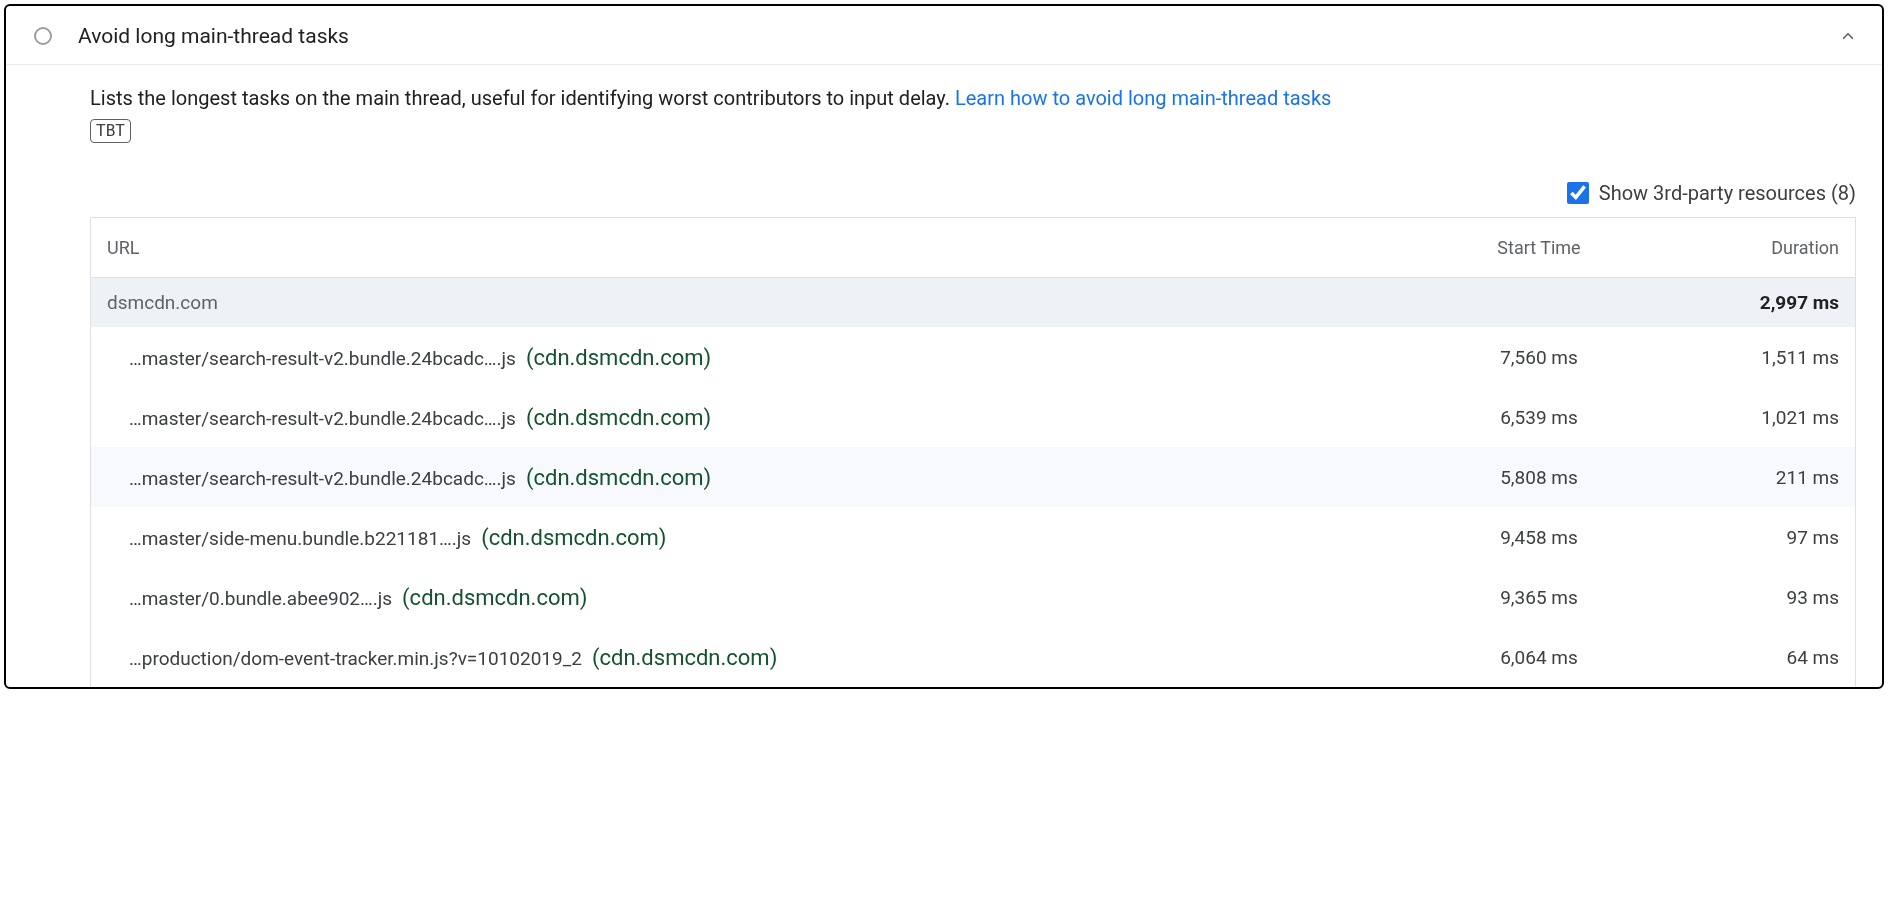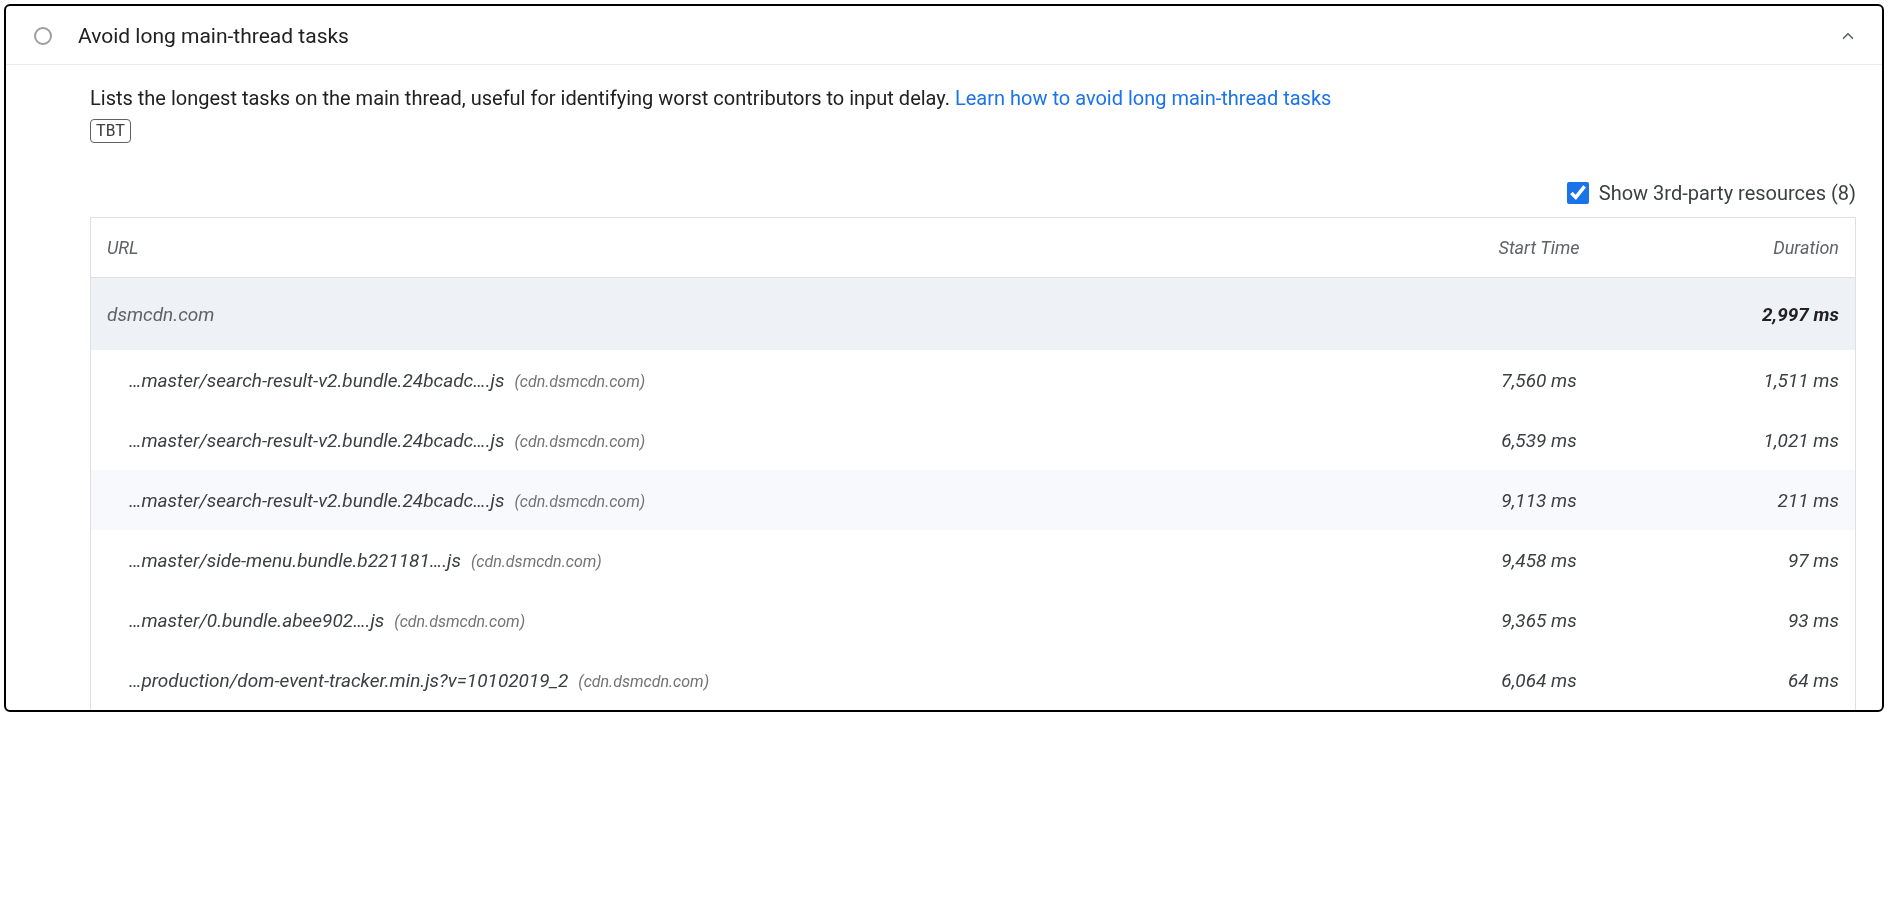--- a/index.html
+++ b/index.html
@@ -82,51 +82,50 @@
     accent-color: #1a73e8;
     margin-right: 10px;
     border-radius: 3px;
     cursor: pointer;
   }
   .toggle-row label { cursor: pointer; }
   .table-wrap {
     border: 1px solid #e0e0e0;
     border-bottom: none;
     margin-top: 6px;
-    font-style: italic;
   }
   .t-row {
     display: flex;
     align-items: center;
     padding: 0 16px;
     font-size: 19px;
   }
   .t-head {
     height: 60px;
     color: #5f6368;
     font-size: 18px;
     border-bottom: 1px solid #e0e0e0;
   }
   .t-group {
-    height: 72px;
+    height: 49px;
     background: #eef1f6;
     color: #5f6368;
     font-size: 19px;
   }
   .t-item {
     height: 60px;
     color: #3c4043;
   }
   .t-item.alt { background: #f7f9fc; }
   .col-url { flex: 1 1 auto; display: flex; align-items: baseline; gap: 10px; padding-left: 0; overflow: hidden;}
   .t-item .col-url { padding-left: 22px; }
   .col-start { flex: 0 0 200px; text-align: center; }
   .col-dur   { flex: 0 0 200px; text-align: right; }
   .url-path { color: #3c4043; white-space: nowrap; overflow: hidden; text-overflow: ellipsis;}
-  .url-host { color: #737373; font-size: 16px; white-space: nowrap;}
+  .url-host { color: #14532d; font-size: 22px; white-space: nowrap;}
   .group-total { font-weight: 700; color: #212121; }
 </style>
 </head>
 <body>
 
 <div class="audit-panel">
 
   <div class="audit-header">
     <span class="status-circle"></span>
     <span class="audit-title">Avoid long main-thread tasks</span>
@@ -180,21 +179,21 @@
               <span class="url-host">(cdn.dsmcdn.com)</span>
             </div>
             <div class="col-start">6,539 ms</div>
             <div class="col-dur">1,021 ms</div>
           </div>
           <div class="t-row t-item alt">
             <div class="col-url">
               <span class="url-path">…master/search-result-v2.bundle.24bcadc….js</span>
               <span class="url-host">(cdn.dsmcdn.com)</span>
             </div>
-            <div class="col-start">9,113 ms</div>
+            <div class="col-start">5,808 ms</div>
             <div class="col-dur">211 ms</div>
           </div>
           <div class="t-row t-item">
             <div class="col-url">
               <span class="url-path">…master/side-menu.bundle.b221181….js</span>
               <span class="url-host">(cdn.dsmcdn.com)</span>
             </div>
             <div class="col-start">9,458 ms</div>
             <div class="col-dur">97 ms</div>
           </div>

